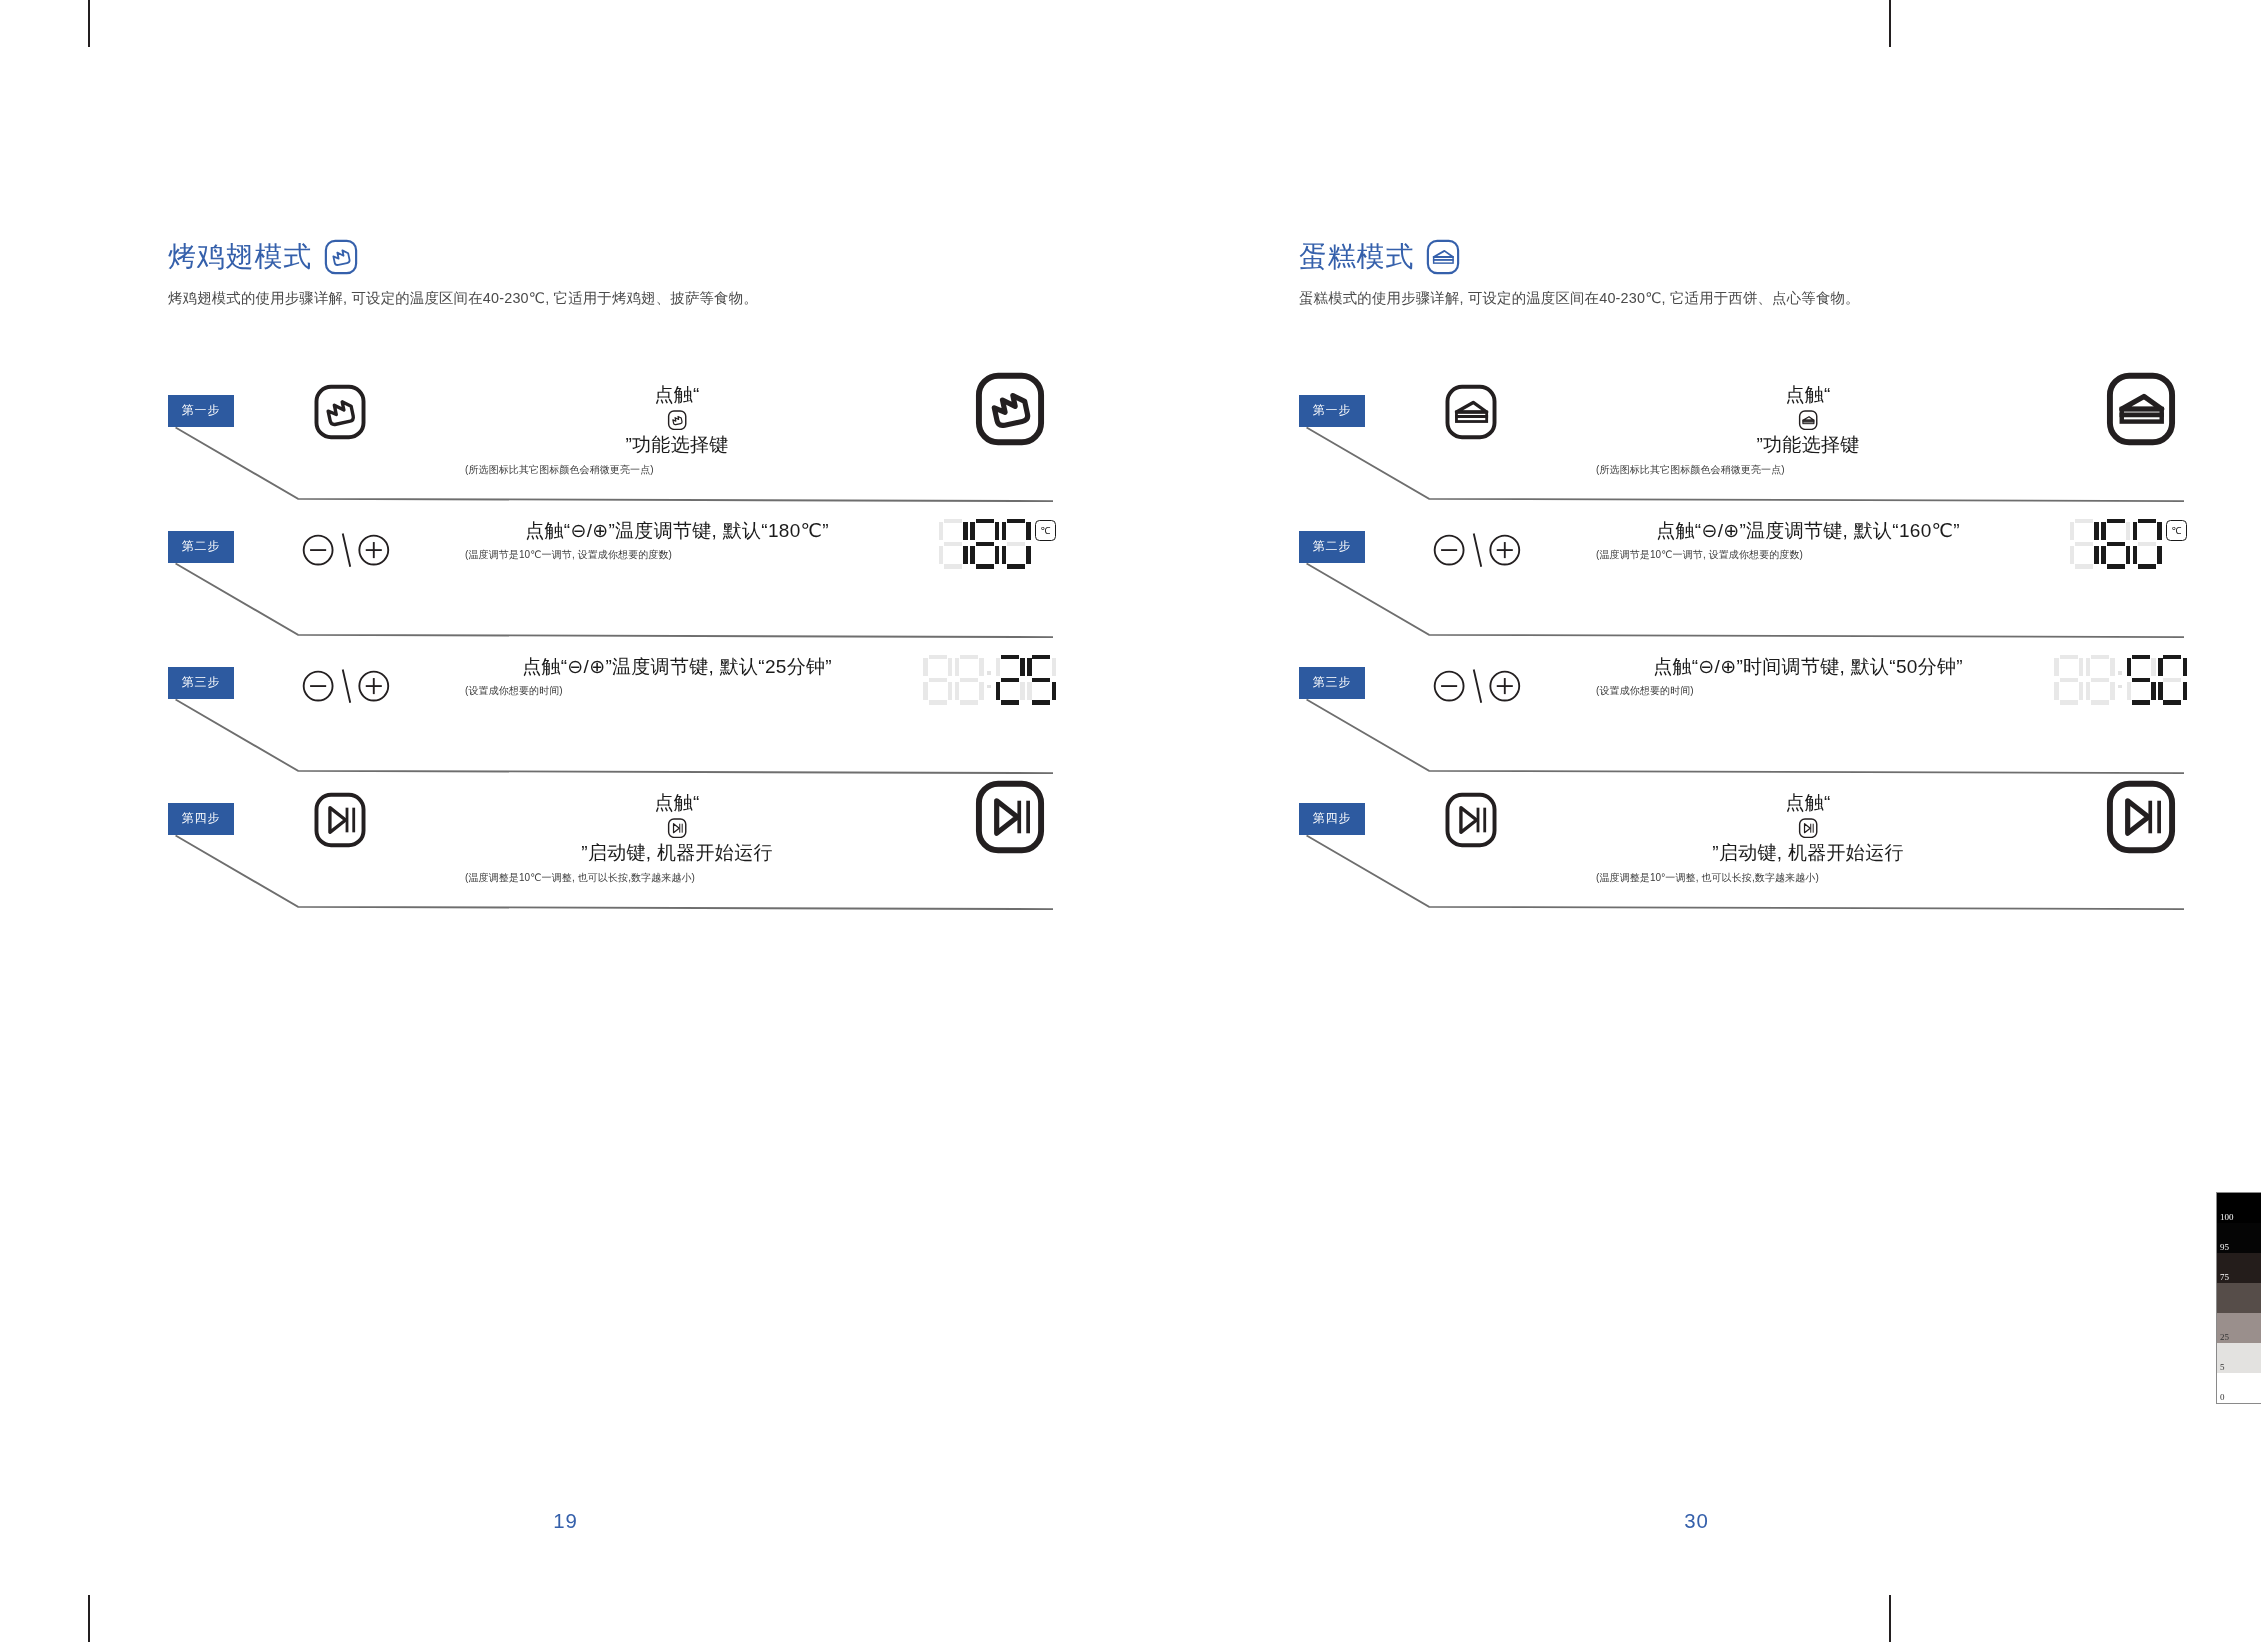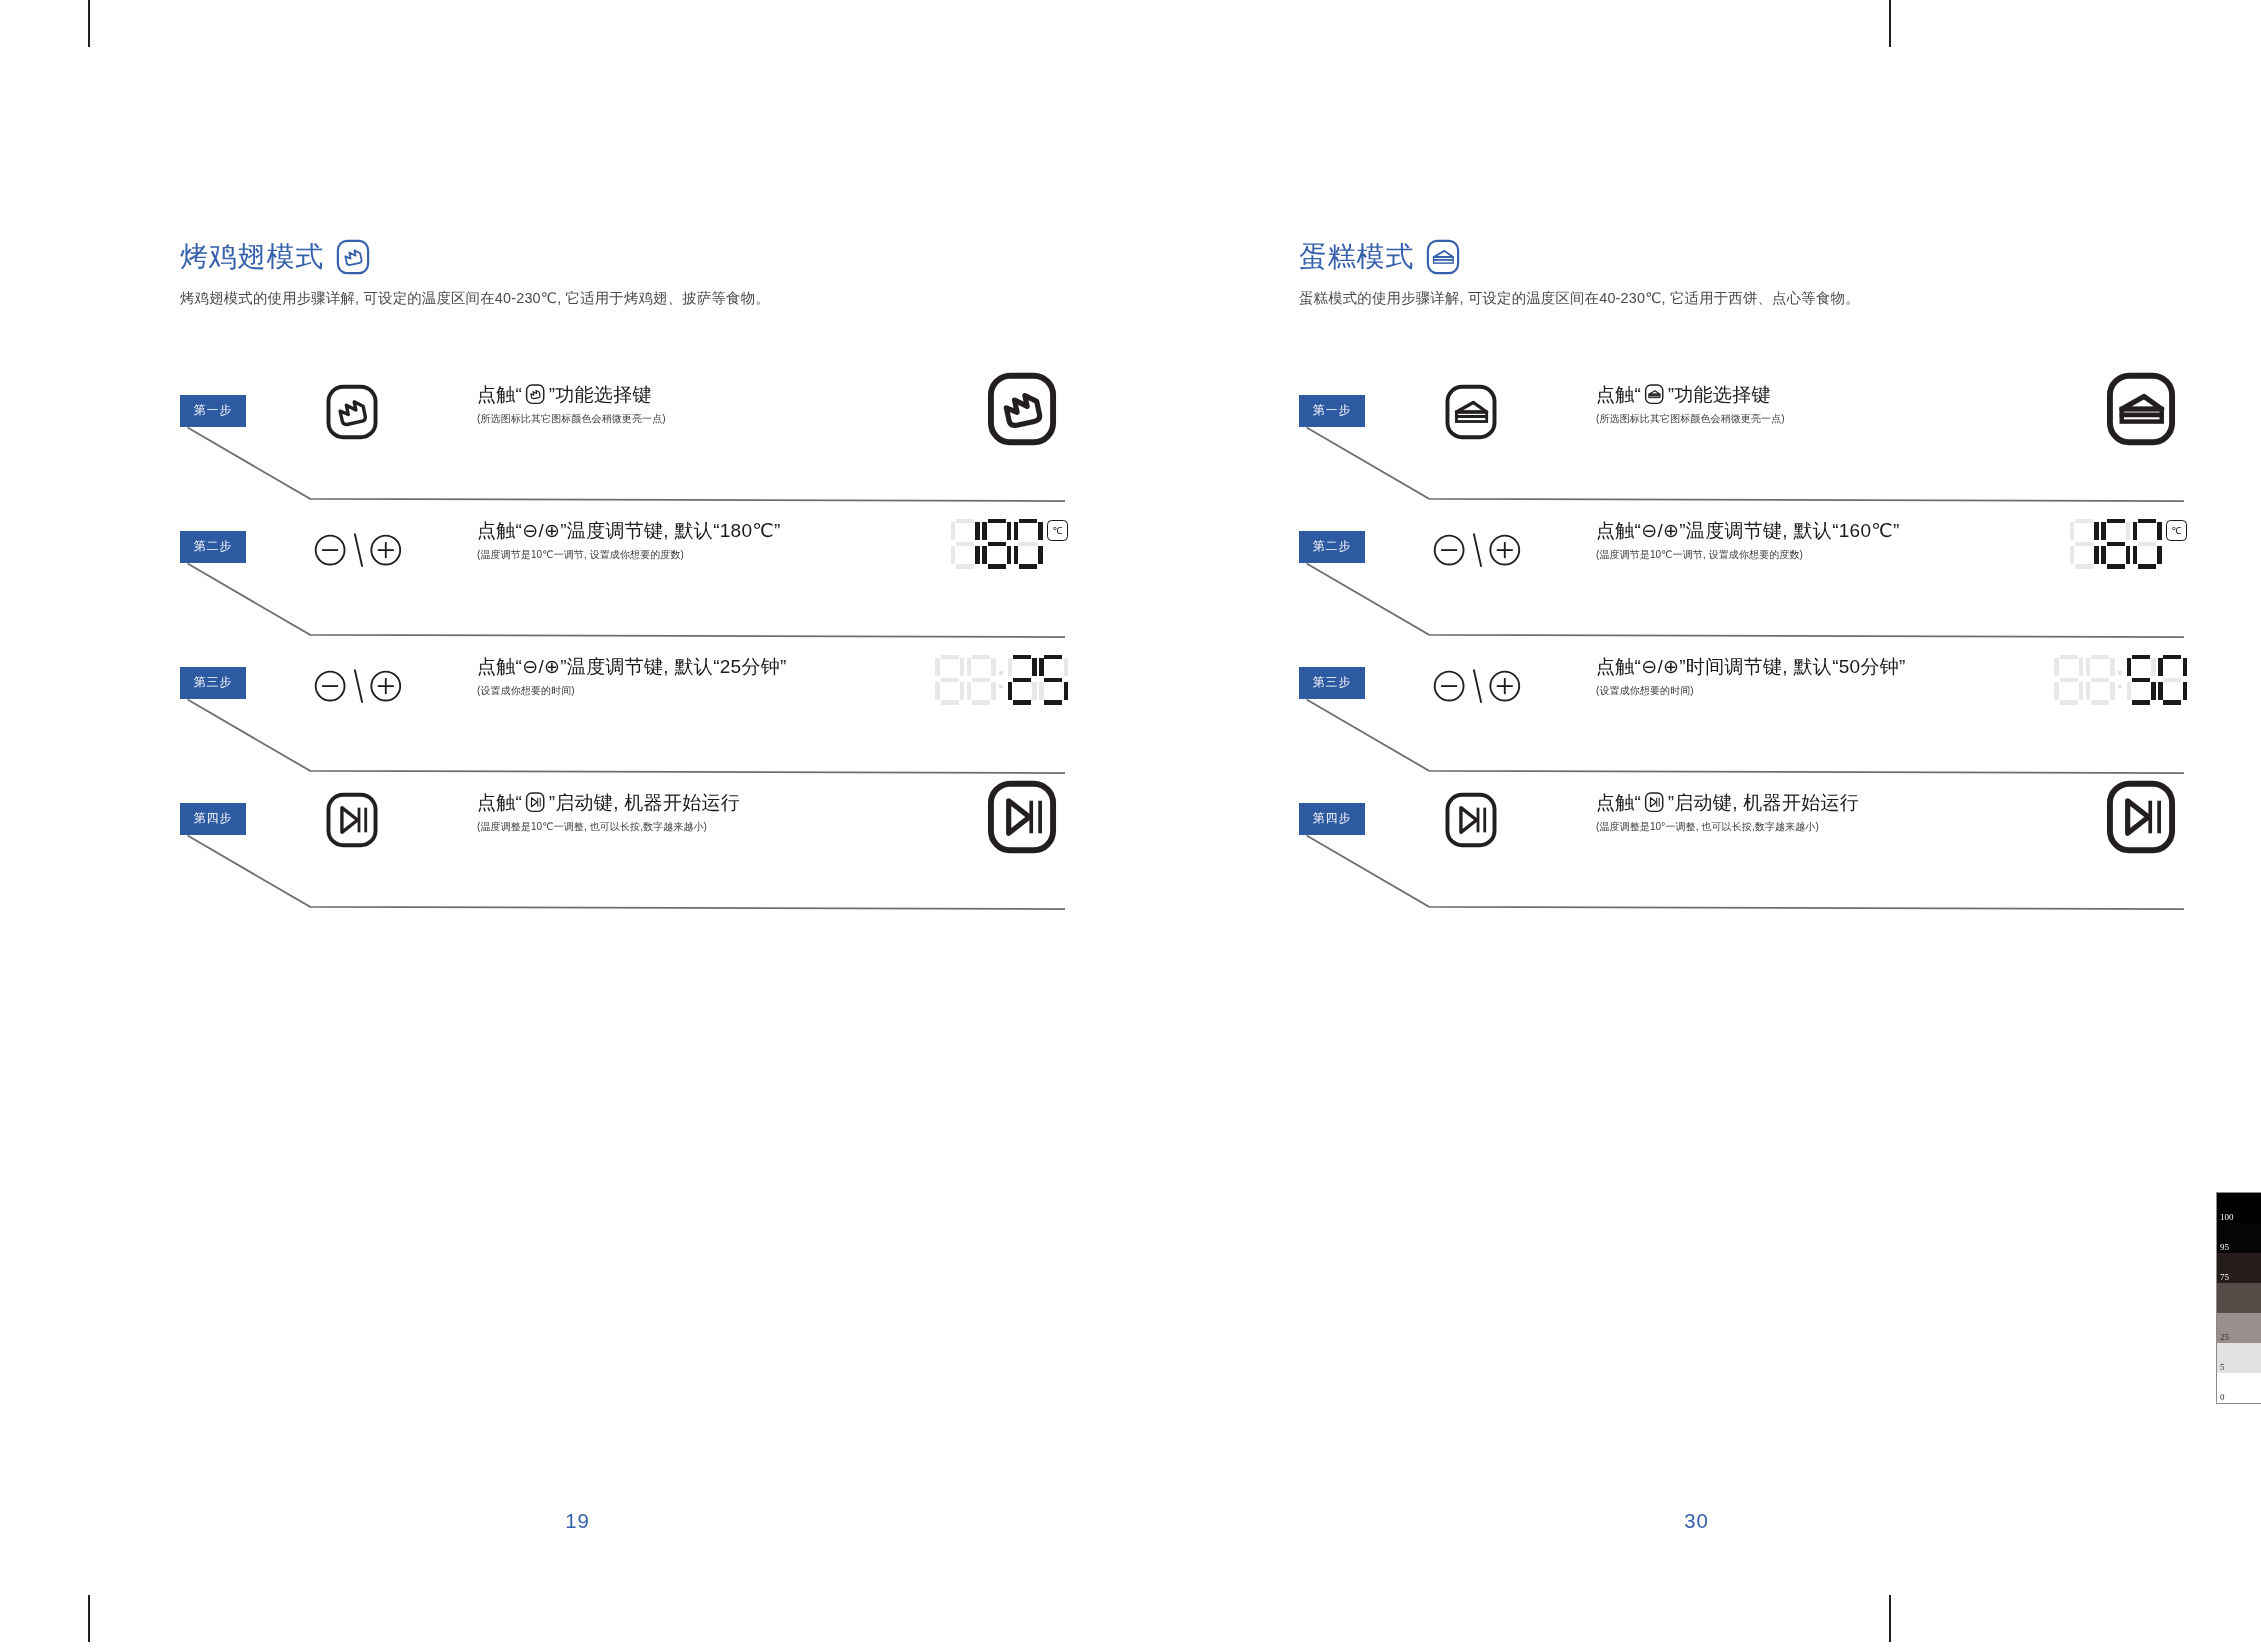--- a/index.html
+++ b/index.html
@@ -11,21 +11,21 @@
     -webkit-font-smoothing:antialiased;
   }
   .page{position:absolute;top:0;left:0;width:2261px;height:1650px;}
 
   
   .crop{position:absolute;background:#231f20;}
   .crop.v{width:2.3px;height:47px;}
 
   
   .sheet{position:absolute;top:0;width:1131px;height:1650px;}
-  .sheet.left{left:12px;}
+  .sheet.left{left:0;}
   .sheet.right{left:1131px;}
 
   
   .mode-head{position:absolute;left:168px;top:239px;display:flex;align-items:center;gap:10.6px;}
   .mode-title{
     font-size:28px;color:#3560ab;letter-spacing:0.8px;
     font-weight:500;line-height:1;white-space:nowrap;
   }
   .head-icon{width:36px;height:36px;flex:0 0 auto;}
   .mode-sub{
@@ -47,21 +47,21 @@
 
   .step .btn-icon{
     position:absolute;left:144px;top:6px;
     width:56px;height:56px;
   }
   .step .btn-icon.pm{left:133px;top:12px;width:91px;height:47px;}
 
   .step .copy{position:absolute;left:297px;top:4.5px;width:424px;}
   .copy .main{
     font-size:19px;color:#1b1b1b;letter-spacing:0.3px;
-    line-height:1.28;white-space:nowrap;display:flex;align-items:center;gap:3px;
+    line-height:1.28;white-space:nowrap;display:flex;align-items:center;gap:3px;flex-direction:column;
   }
   .copy .main .inline-ic{width:20.4px;height:20.4px;display:inline-block;vertical-align:-3.8px;}
   .copy .sub{
     margin-top:5.3px;font-size:10px;color:#3a3a3a;letter-spacing:0.1px;white-space:nowrap;
   }
 
   .step .right-art{position:absolute;right:0;top:0;width:91px;height:83px;}
   .step .right-art.icon-art{right:6px;top:-6px;width:74px;height:74px;}
 
   

